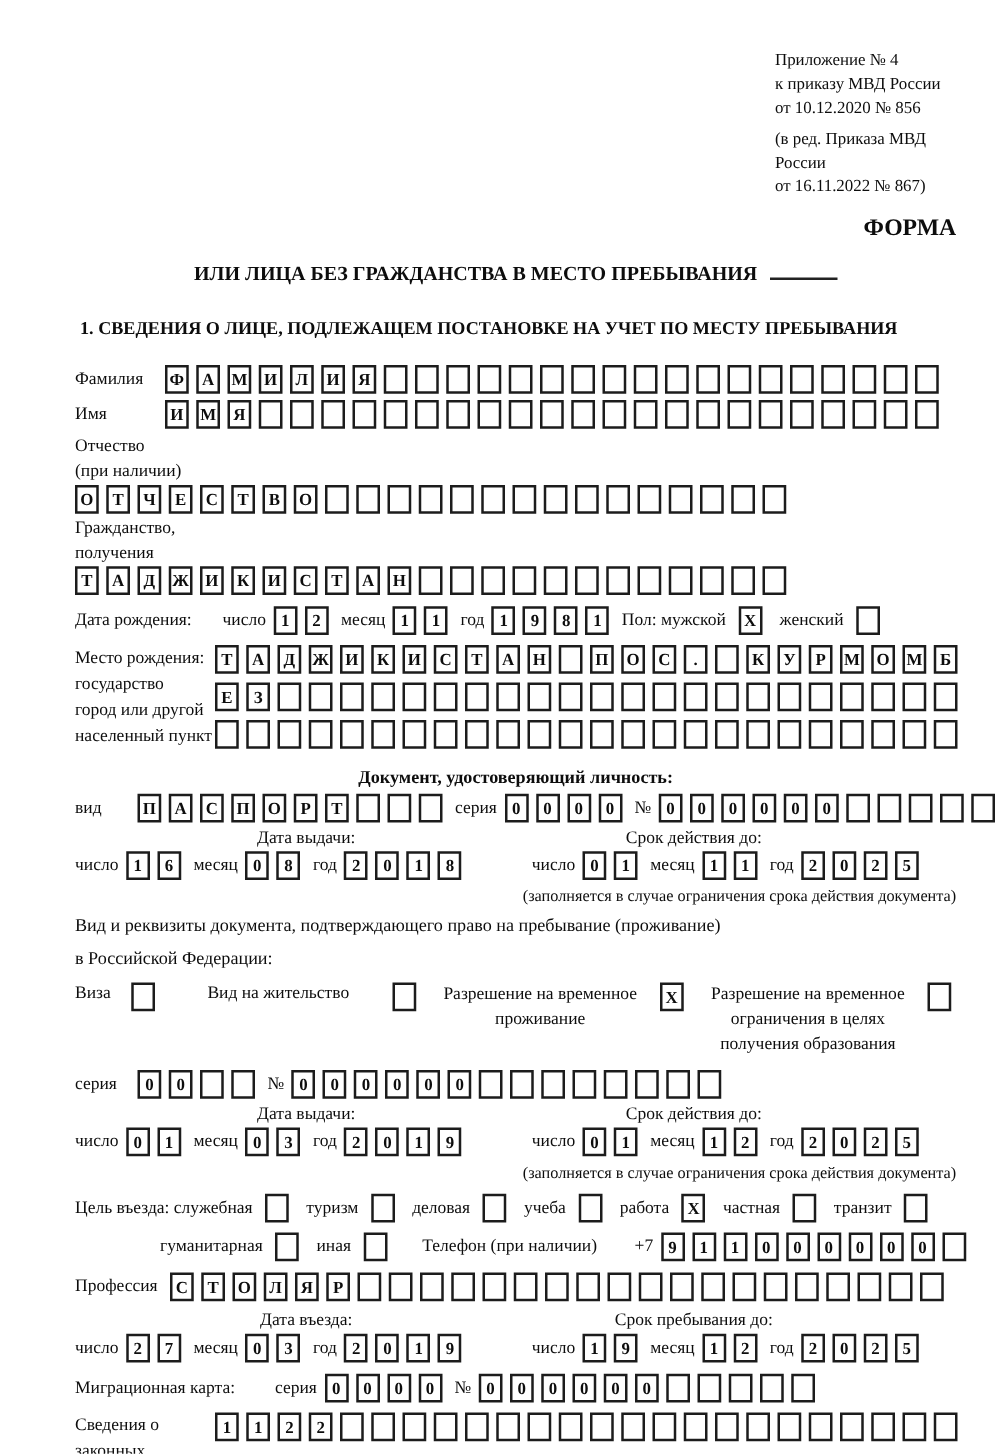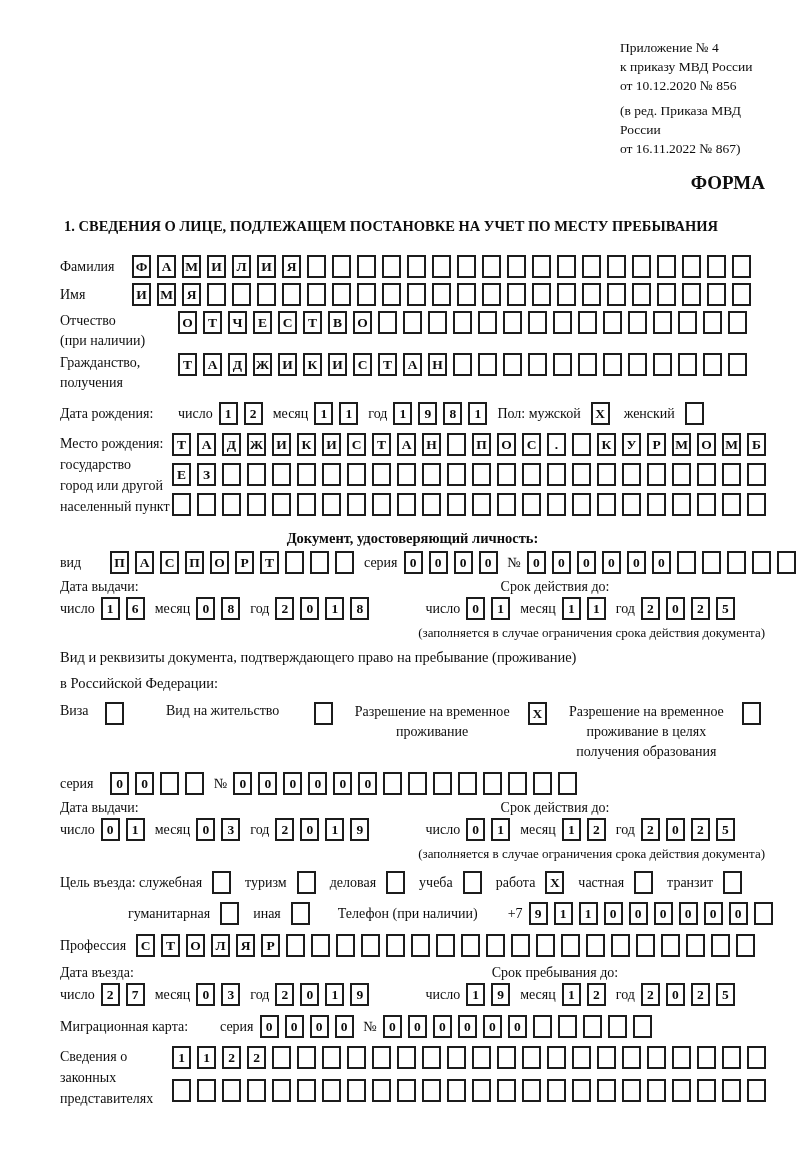--- a/index.html
+++ b/index.html
@@ -11,39 +11,39 @@
   
   .hdr{margin-left:560px;font-size:13.5px;line-height:19px;}
   .hdr .grp2{margin-top:6px;}
   .form-label{text-align:right;font-weight:bold;font-size:19px;margin:14px 0 10px;}
   
   .title{ text-align:center;font-weight:bold;font-size:16px;line-height:23px;margin-top:14px;}
   .blank-line{display:inline-block;width:54px;border-bottom:2px solid #222;height:12px;margin-left:10px;}
   .section-heading{font-weight:bold;font-size:14.5px;margin:24px 0 20px 4px;}
   
   .frow{display:flex;align-items:center;margin-bottom:5px;font-size:14px;line-height:18px;}
-  .frow.top{align-items:flex-start;margin-bottom:2px;}
+  .frow.top{align-items:flex-start;margin-bottom:2px;flex-direction:column;}
   .frow.mt8{margin-top:9px;margin-bottom:8px;}
   .flabel{flex:none;}
   .flabel.multi div{line-height:20px;}
   .ftext{flex:none;margin:0 6px 0 10px;}
   .ftext:first-child{margin-left:0;}
   .gapseg{display:inline-block;flex:none;}
   .boxes{display:inline-flex;gap:6px;flex:none;}
   .bx{
     width:19px;height:23px;flex:none;box-sizing:border-box;border:2px solid #1c1c1c;
     display:inline-flex;align-items:center;justify-content:center;
     font-size:13.5px;font-weight:600;background:#fff;
   }
   .cbx{margin:0 4px;}
   
   .fcenter{font-weight:bold;text-align:center;font-size:14.5px;margin:1px 0 4px;}
   
   .fcaps{display:flex;font-size:14px;margin:5px 0 2px;}
-  .fcaps .c1{width:370px;}
+  .fcaps .c1{width:370px;text-align:center;}
   .fcaps .c2{width:250px;text-align:center;}
   .fnote{text-align:right;font-size:13px;margin:1px 0 6px;}
   .fpara{font-size:14.5px;margin:8px 0 0;}
   .fpara.tight{margin-top:9px;}
   
   .frow.visa{align-items:flex-start;margin-top:10px;margin-bottom:10px;justify-content:space-between;}
   .tb{display:inline-block;text-align:center;line-height:20px;margin:0 8px 0 12px;flex:none;}
   
   .fgroup{display:flex;align-items:flex-start;margin:2px 0 3px;font-size:14px;}
   .glabel{flex:none;}
@@ -63,20 +63,21 @@
     <div>от 10.12.2020 № 856</div>
     <div class="grp2">
       <div>(в ред. Приказа МВД России</div>
       <div>от 16.11.2022 № 867)</div>
     </div>
   </div>
 
   <div class="form-label">ФОРМА</div>
 
   <div class="title">
+    <div><span>ИЛИ ЛИЦА БЕЗ ГРАЖДАНСТВА В МЕСТО ПРЕБЫВАНИЯ</span><span class="blank-line"></span></div>
   </div>
 
   <div class="section-heading">1. СВЕДЕНИЯ О ЛИЦЕ, ПОДЛЕЖАЩЕМ ПОСТАНОВКЕ НА УЧЕТ ПО МЕСТУ ПРЕБЫВАНИЯ</div>
 
   <div>
       <div class="frow">
         <span class="flabel" style="width: 72px;">Фамилия</span>
         <span class="boxes">
           <span class="bx">Ф</span>
           <span class="bx">А</span>
@@ -397,21 +398,21 @@
         <span class="ftext">Вид на жительство</span>
         <span class="gapseg" style="width: 12px;"></span>
         <span class="bx cbx"></span>
         <span class="tb">
           <div>Разрешение на временное</div>
           <div>проживание</div>
         </span>
         <span class="bx cbx">X</span>
         <span class="tb">
           <div>Разрешение на временное</div>
-          <div>проживание в целях</div>
+          <div>ограничения в целях</div>
           <div>получения образования</div>
         </span>
         <span class="bx cbx"></span>
       </div>
       <div class="frow">
         <span class="flabel" style="width: 50px;">серия</span>
         <span class="boxes">
           <span class="bx">0</span>
           <span class="bx">0</span>
           <span class="bx"></span>

